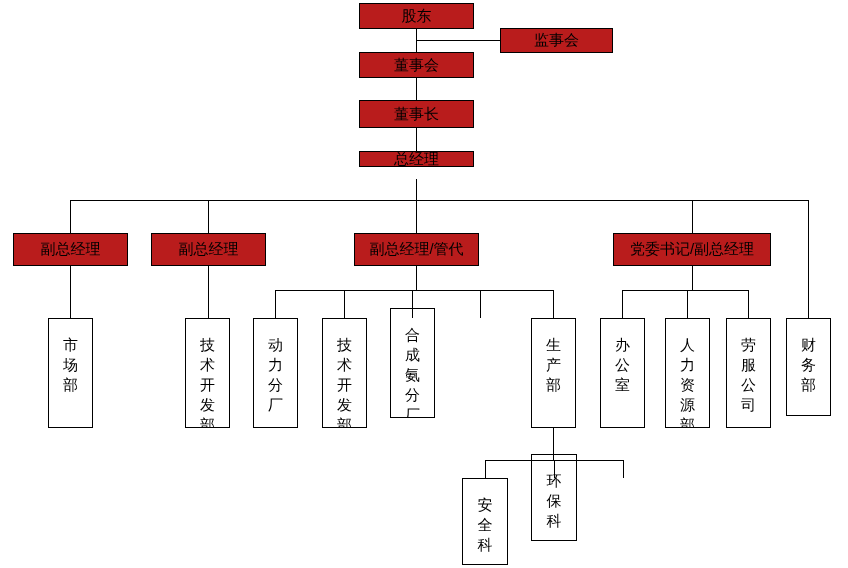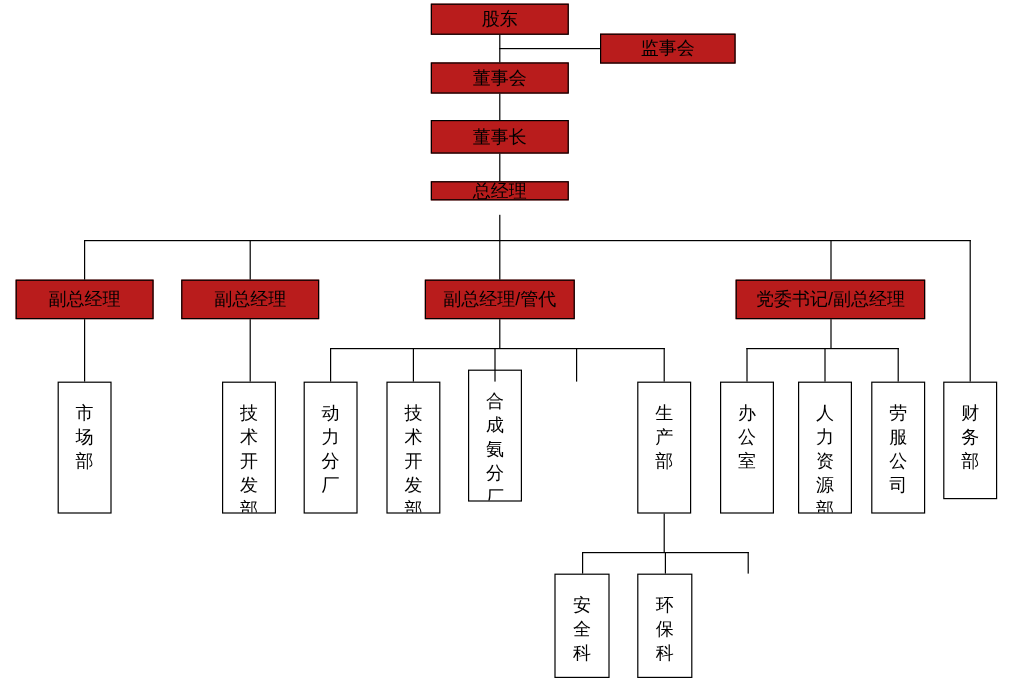--- a/index.html
+++ b/index.html
@@ -102,21 +102,21 @@
   <div class="vbox" style="left:726px;top:318px;width:45px;height:110px">
     <span class="vtext">劳服公司</span>
   </div>
   <div class="vbox" style="left:786px;top:318px;width:45px;height:98px">
     <span class="vtext">财务部</span>
   </div>
 
   <div class="vbox" style="left:462px;top:478px;width:46px;height:87px">
     <span class="vtext">安全科</span>
   </div>
-  <div class="vbox" style="left:531px;top:478px;width:46px;height:87px">
+  <div class="vbox" style="left:531px;top:454px;width:46px;height:87px">
     <span class="vtext">环保科</span>
   </div>
 
   <div class="line lv" style="left:416px;top:29px;height:23px"></div>
   <div class="line lh" style="left:416px;top:40px;width:84px"></div>
   <div class="line lv" style="left:416px;top:78px;height:22px"></div>
   <div class="line lv" style="left:416px;top:128px;height:23px"></div>
   <div class="line lv" style="left:416px;top:179px;height:21px"></div>
 
   <div class="line lh" style="left:70px;top:200px;width:739px"></div>

